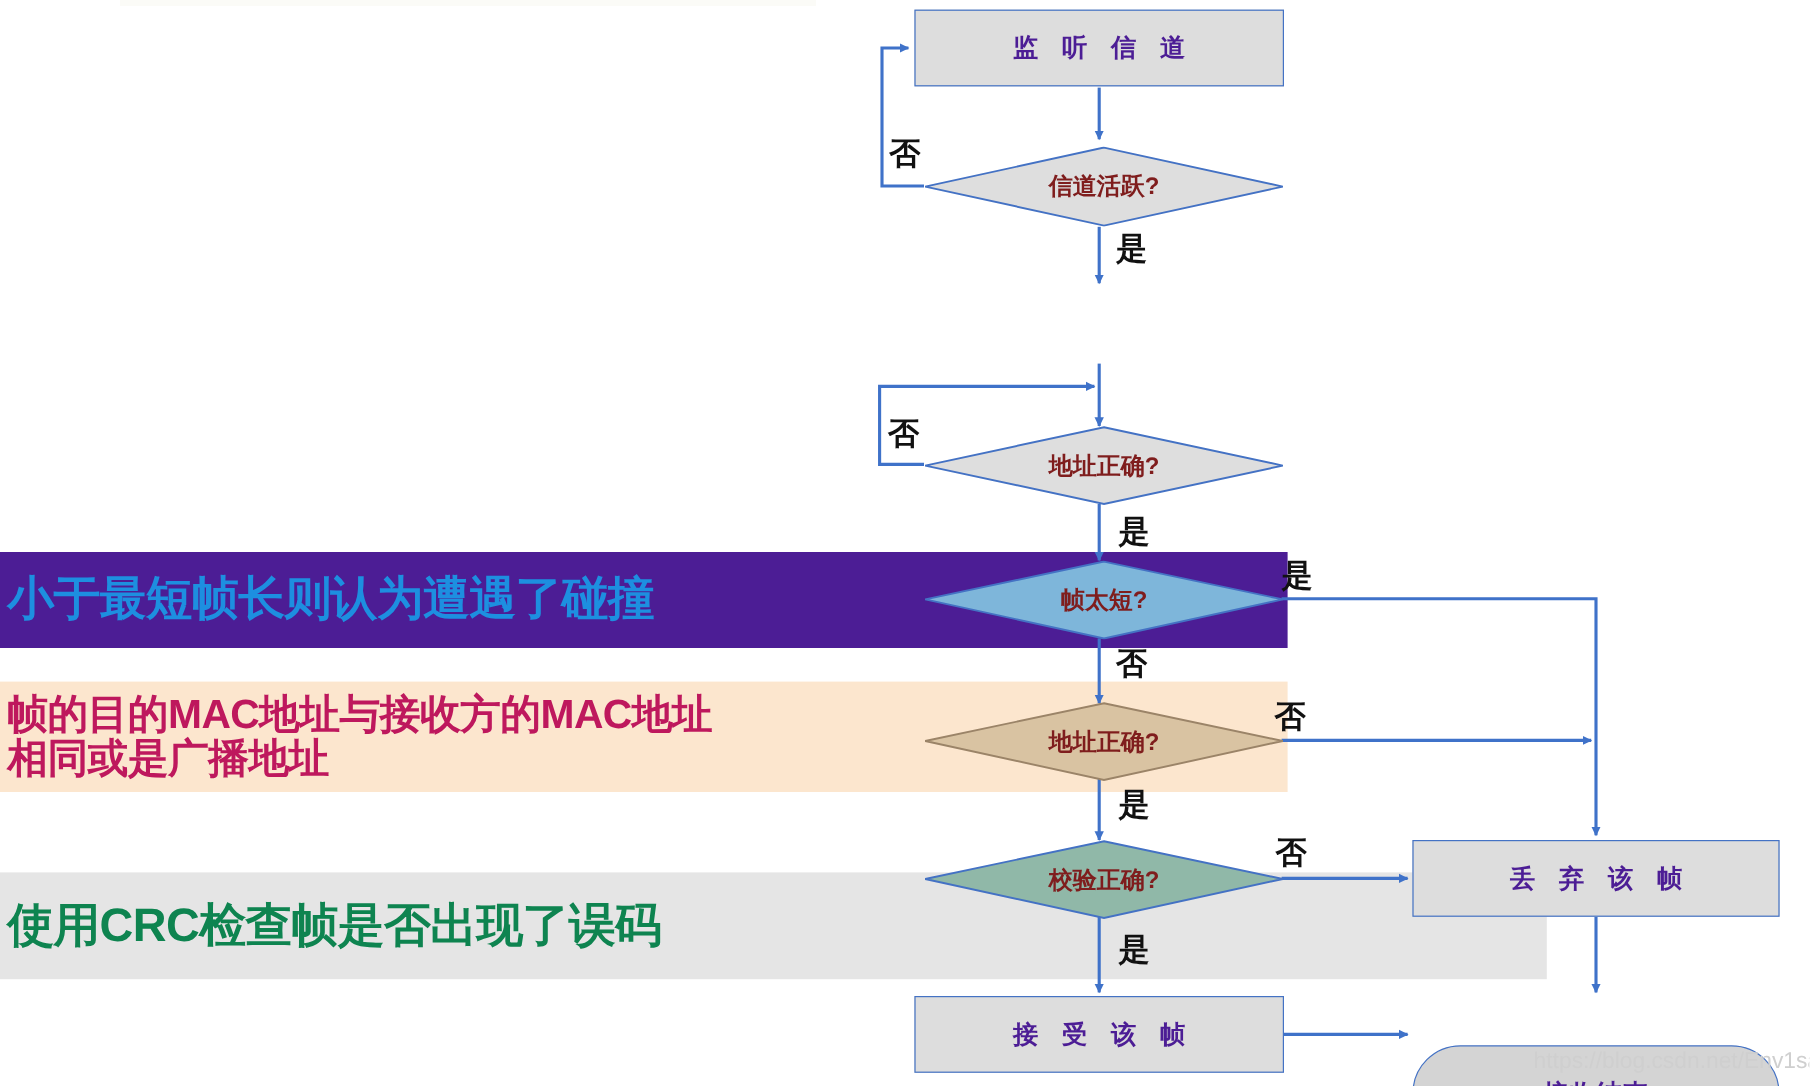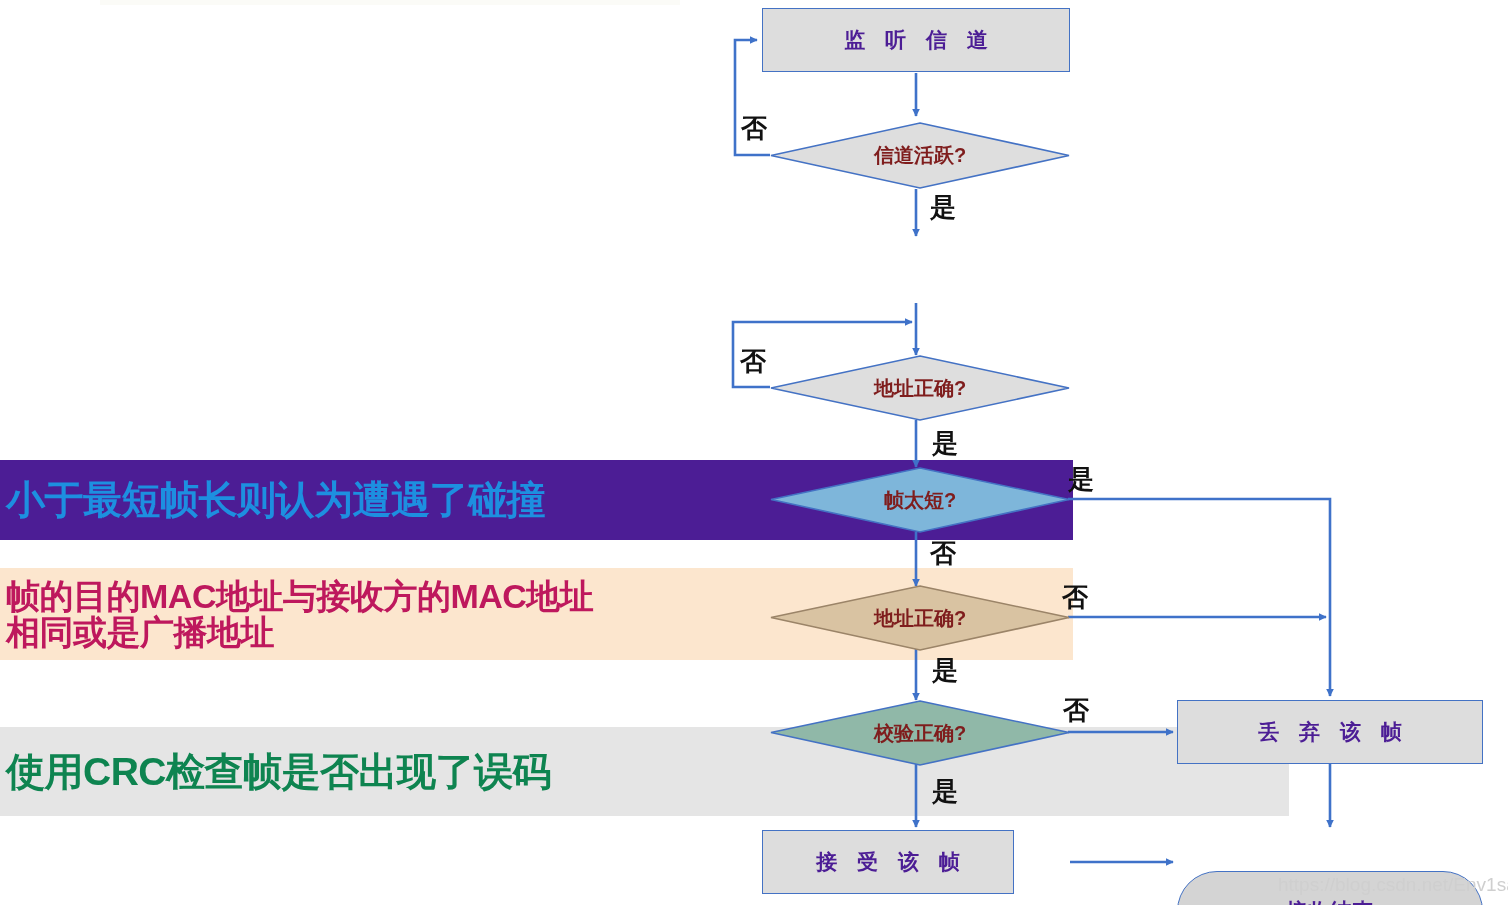--- a/index.html
+++ b/index.html
@@ -215,21 +215,21 @@
     <div class="dia-label">地址正确?</div>
   </div>
 
   <div class="dia-wrap" style="left:770px; top:700px; width:300px; height:66px;">
     <svg width="300" height="66" viewBox="0 0 300 66">
       <polygon points="150,1 299,32.5 150,65 1,32.5" fill="#90b8a8" stroke="#4472c4" stroke-width="1.6"></polygon>
     </svg>
     <div class="dia-label">校验正确?</div>
   </div>
 
-  <div class="node proc" style="left:762px; top:830px; width:252px; height:64px;">
+  <div class="node proc" style="left:762px; top:830px; width:308px; height:64px;">
     <span>接 受 该 帧</span>
   </div>
 
   <div class="node proc" style="left:1177px; top:700px; width:306px; height:64px;">
     <span>丢 弃 该 帧</span>
   </div>
 
   <div class="node term" style="left:1177px; top:830px; width:306px; height:80px;margin-top:41px;">
     <span>接收结束</span>
   </div>

